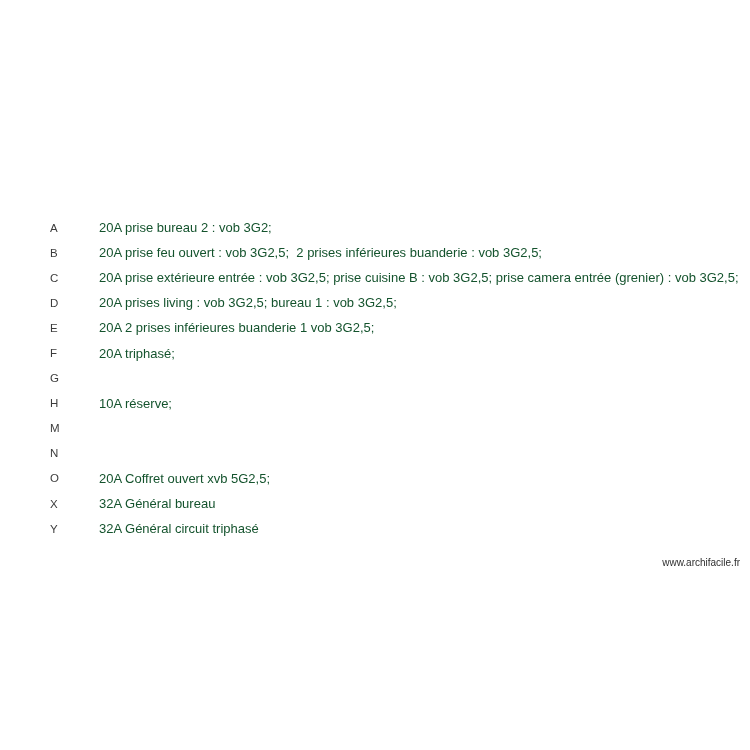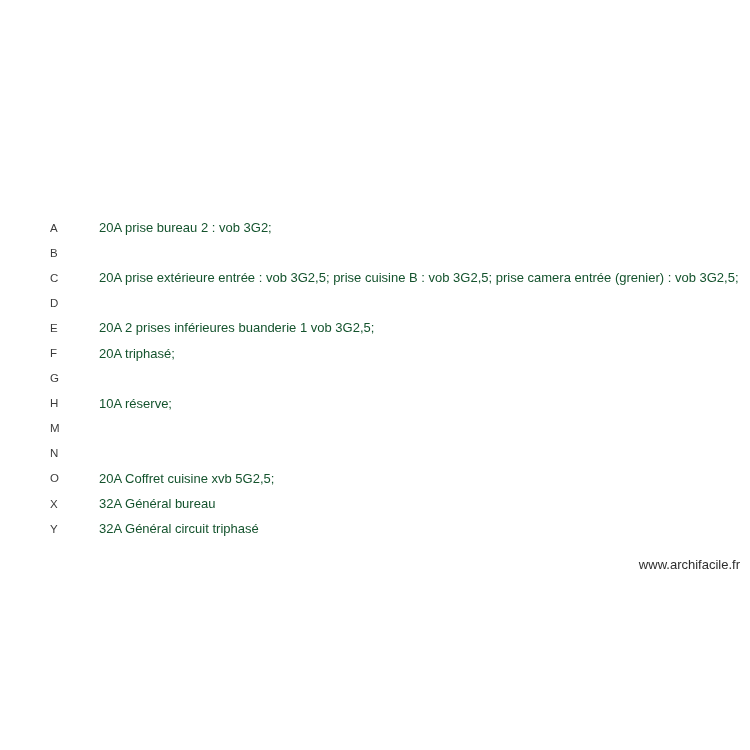--- a/index.html
+++ b/index.html
@@ -41,43 +41,45 @@
     left: 99px;
     font-size: 13px;
     color: #14532d;
     white-space: pre;
     letter-spacing: 0px;
   }
   .watermark {
     position: absolute;
     top: 557px;
     right: 10px;
-    font-size: 13px;
+    font-size: 10px;
     color: #2e2e2e;
   }
 </style>
 </head>
 <body>
 
 <div class="page">
 
   <div class="legend">
     <div class="legend-row">
         <span class="circuit-code">A</span>
         <span class="circuit-desc">20A prise bureau 2 : vob 3G2;</span>
       </div>
       <div class="legend-row">
         <span class="circuit-code">B</span>
+        <span class="circuit-desc">20A prise feu ouvert : vob 3G2,5;  2 prises inférieures buanderie : vob 3G2,5;</span>
       </div>
       <div class="legend-row">
         <span class="circuit-code">C</span>
         <span class="circuit-desc">20A prise extérieure entrée : vob 3G2,5; prise cuisine B : vob 3G2,5; prise camera entrée (grenier) : vob 3G2,5;</span>
       </div>
       <div class="legend-row">
         <span class="circuit-code">D</span>
+        <span class="circuit-desc">20A prises living : vob 3G2,5; bureau 1 : vob 3G2,5;</span>
       </div>
       <div class="legend-row">
         <span class="circuit-code">E</span>
         <span class="circuit-desc">20A 2 prises inférieures buanderie 1 vob 3G2,5;</span>
       </div>
       <div class="legend-row">
         <span class="circuit-code">F</span>
         <span class="circuit-desc">20A triphasé;</span>
       </div>
       <div class="legend-row">
@@ -88,21 +90,21 @@
         <span class="circuit-desc">10A réserve;</span>
       </div>
       <div class="legend-row">
         <span class="circuit-code">M</span>
       </div>
       <div class="legend-row">
         <span class="circuit-code">N</span>
       </div>
       <div class="legend-row">
         <span class="circuit-code">O</span>
-        <span class="circuit-desc">20A Coffret cuisine xvb 5G2,5;</span>
+        <span class="circuit-desc">20A Coffret ouvert xvb 5G2,5;</span>
       </div>
       <div class="legend-row">
         <span class="circuit-code">X</span>
         <span class="circuit-desc">32A Général bureau</span>
       </div>
       <div class="legend-row">
         <span class="circuit-code">Y</span>
         <span class="circuit-desc">32A Général circuit triphasé</span>
       </div>
   </div>

